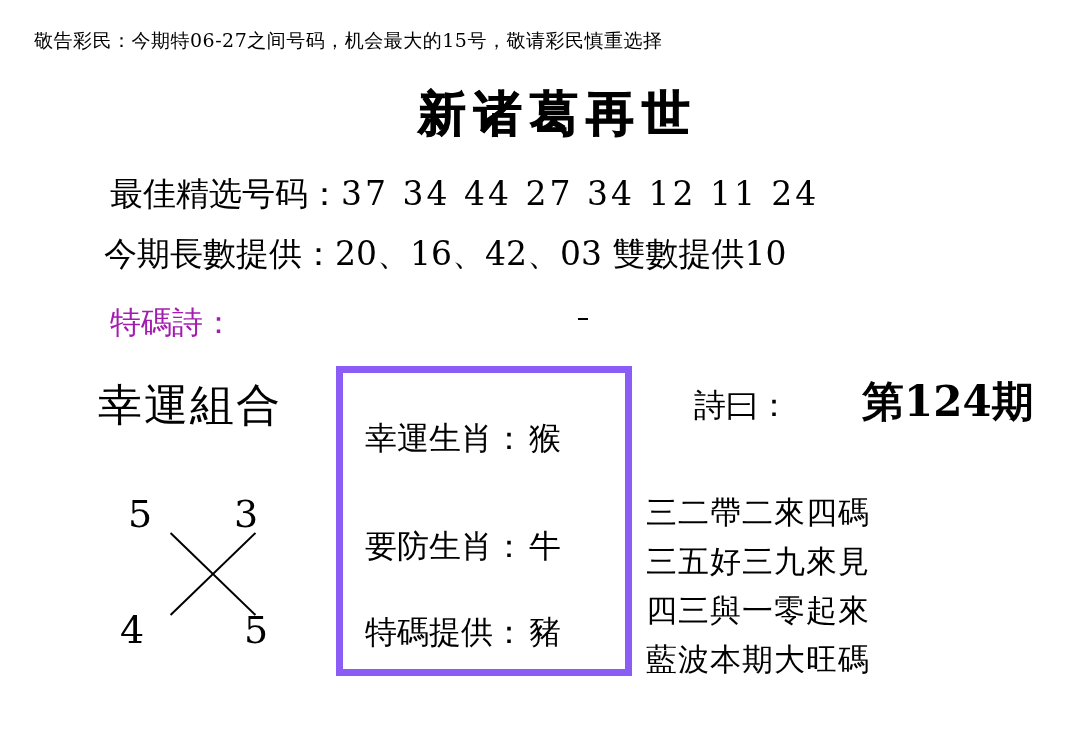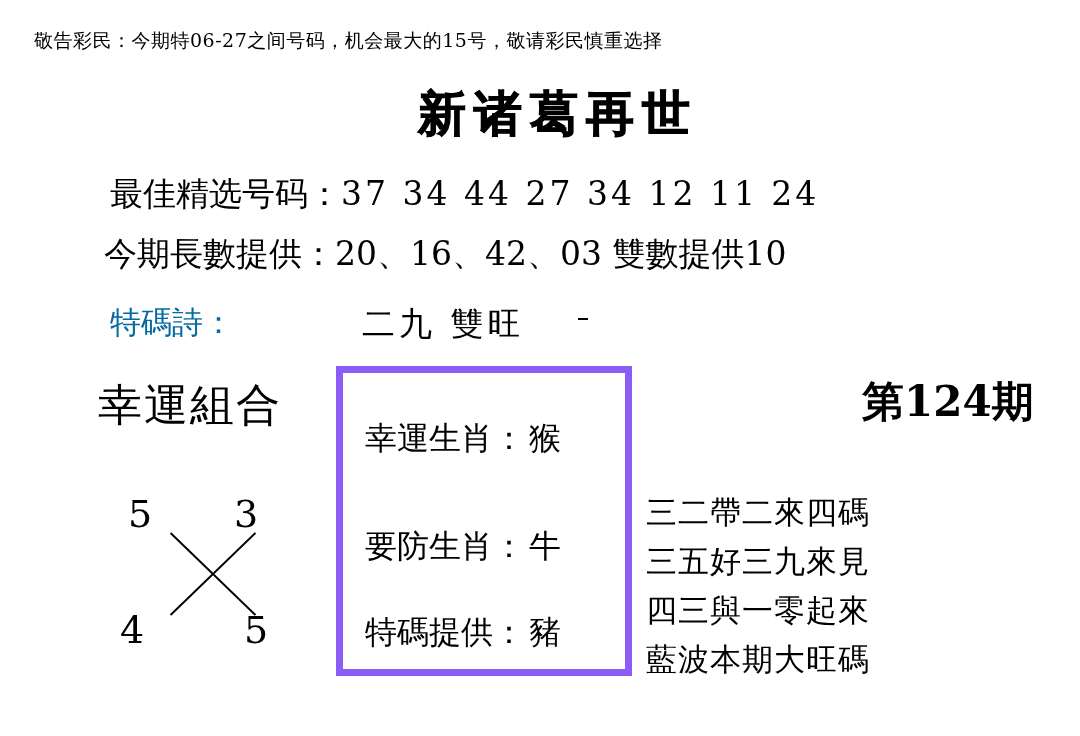--- a/index.html
+++ b/index.html
@@ -71,21 +71,21 @@
     font-family: "DejaVu Serif", serif;
     white-space: nowrap;
     color: #000;
   }
   .line-poemlabel {
     position: absolute;
     left: 110px;
     top: 302px;
     font-size: 31px;
     font-family: Liberation Mono, monospace;
-    color: #0369a1;
+    color: #a21caf;
   }
   .line-poemvalue {
     position: absolute;
     left: 362px;
     top: 302px;
     font-size: 33px;
     letter-spacing: 4px;
     font-family: "DejaVu Serif", serif;
     color: #000;
   }
@@ -208,21 +208,20 @@
 
   <div class="title">新诸葛再世</div>
 
   <div class="line-best">
     <span>最佳精选号码：</span><span class="nums">37 34 44 27 34 12 11 24</span>
   </div>
 
   <div class="line-long">今期長數提供：20、16、42、03 雙數提供10</div>
 
   <div class="line-poemlabel">特碼詩：</div>
-  <div class="line-poemvalue">二九 雙旺</div>
   <div class="poem-dash"></div>
 
   <div class="lucky-heading">幸運組合</div>
 
   <div class="cross-area">
     <span class="digit d-tl">5</span>
     <span class="digit d-tr">3</span>
     <span class="digit d-bl">4</span>
     <span class="digit d-br">5</span>
     <span class="cross-line a"></span>
@@ -234,20 +233,21 @@
       <span>幸運生肖：</span><span class="val">猴</span>
     </div>
     <div class="zodiac-row zr2">
       <span>要防生肖：</span><span class="val">牛</span>
     </div>
     <div class="zodiac-row zr3">
       <span>特碼提供：</span><span class="val">豬</span>
     </div>
   </div>
 
+  <div class="poem-say">詩曰：</div>
   <div class="issue">第124期</div>
 
   <div class="poem-lines">
     <div>三二帶二來四碼</div>
     <div>三五好三九來見</div>
     <div>四三與一零起來</div>
     <div>藍波本期大旺碼</div>
   </div>
 
 </div>

